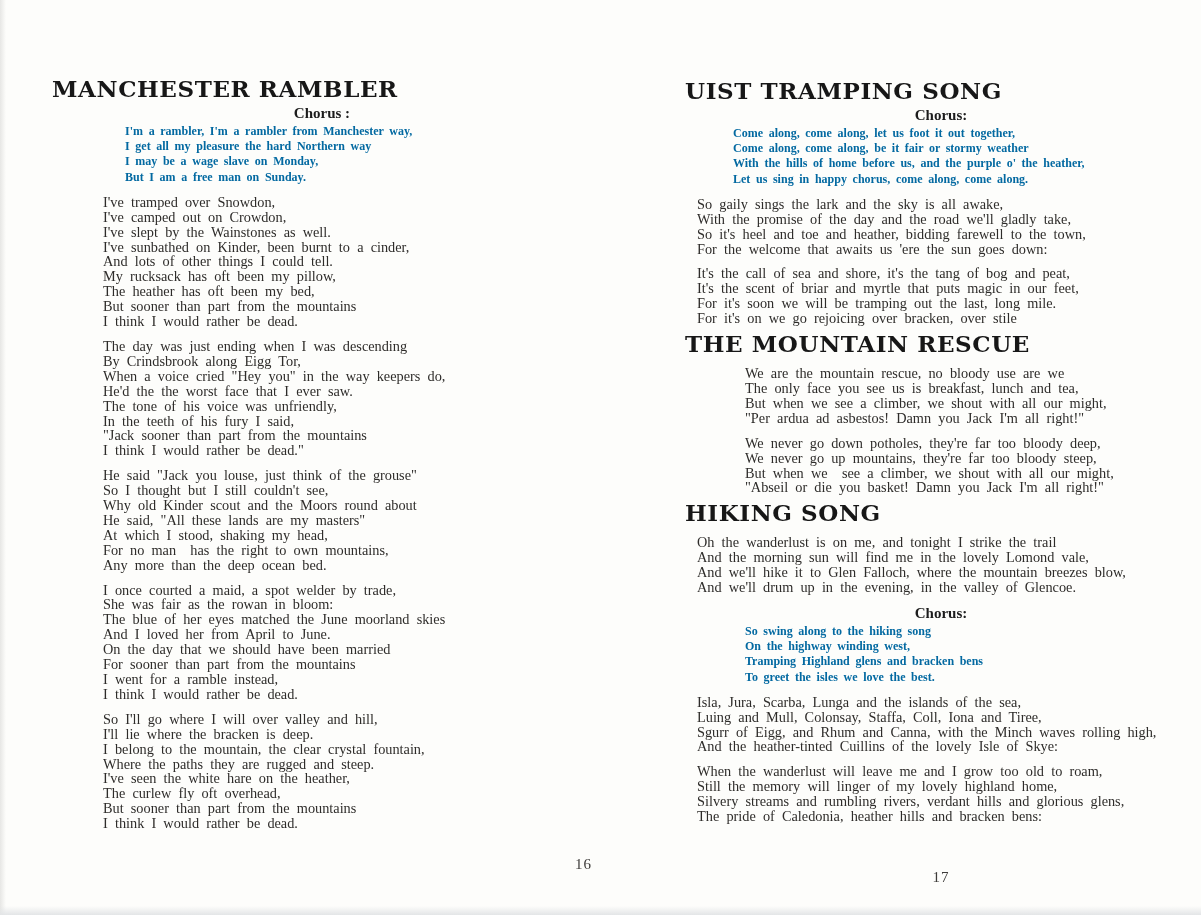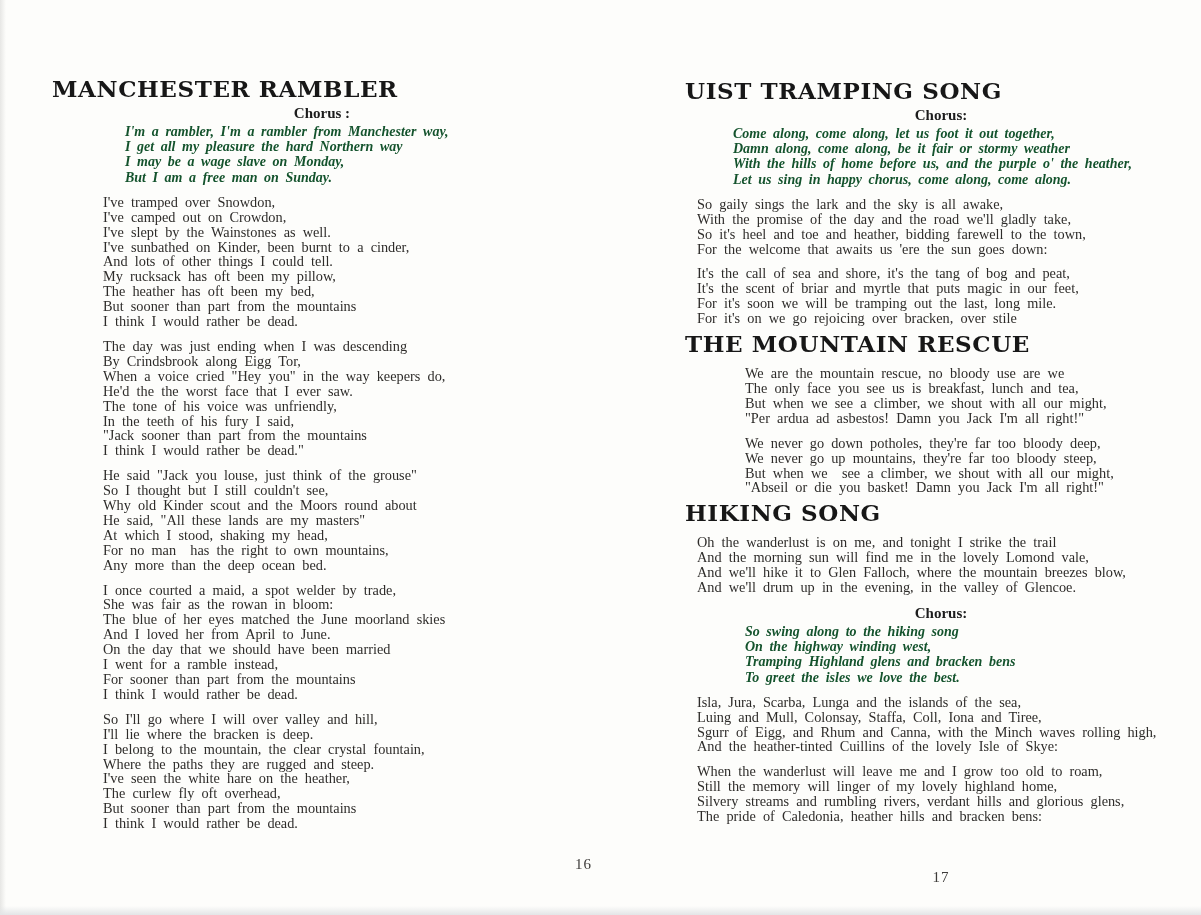--- a/index.html
+++ b/index.html
@@ -58,25 +58,24 @@
   .block.chorus { margin-top: 2px; }
 
   .line {
     white-space: pre;
     font-size: 14.3px;
     line-height: 14.9px;
     word-spacing: 0.25em;
   }
   .chorus .line {
     font-weight: 700;
-    font-size: 14px;
+    font-size: 12px;
     line-height: 15.2px;
     word-spacing: 0.22em;
-    color: #14532d;
-    font-style: italic;
+    color: #0369a1;
   }
 
   .page-left  .block.verse  { margin-left: 51px; }
   .page-left  .block.chorus { margin-left: 73px; }
   .page-right .block.verse  { margin-left: 12px; }
   .page-right .block.chorus { margin-left: 48px; }
   .page-right .block.indented { margin-left: 60px; }
 
   .page-number {
     position: absolute;
@@ -135,22 +134,22 @@
           <div class="line">At which I stood, shaking my head,</div>
           <div class="line">For no man  has the right to own mountains,</div>
           <div class="line">Any more than the deep ocean bed.</div>
         </div>
         <div class="block verse">
           <div class="line">I once courted a maid, a spot welder by trade,</div>
           <div class="line">She was fair as the rowan in bloom:</div>
           <div class="line">The blue of her eyes matched the June moorland skies</div>
           <div class="line">And I loved her from April to June.</div>
           <div class="line">On the day that we should have been married</div>
+          <div class="line">For sooner than part from the mountains</div>
           <div class="line">I went for a ramble instead,</div>
-          <div class="line">For sooner than part from the mountains</div>
           <div class="line">I think I would rather be dead.</div>
         </div>
         <div class="block verse">
           <div class="line">So I'll go where I will over valley and hill,</div>
           <div class="line">I'll lie where the bracken is deep.</div>
           <div class="line">I belong to the mountain, the clear crystal fountain,</div>
           <div class="line">Where the paths they are rugged and steep.</div>
           <div class="line">I've seen the white hare on the heather,</div>
           <div class="line">The curlew fly oft overhead,</div>
           <div class="line">But sooner than part from the mountains</div>
@@ -161,21 +160,21 @@
   <div class="page-number">16</div>
 </div>
 
 <div class="page page-right">
   <div>
       <div class="song">
         <h2 class="song-title">UIST TRAMPING SONG</h2>
         <div class="chorus-label">Chorus:</div>
         <div class="block chorus">
           <div class="line">Come along, come along, let us foot it out together,</div>
-          <div class="line">Damn along, come along, be it fair or stormy weather</div>
+          <div class="line">Come along, come along, be it fair or stormy weather</div>
           <div class="line">With the hills of home before us, and the purple o' the heather,</div>
           <div class="line">Let us sing in happy chorus, come along, come along.</div>
         </div>
         <div class="block verse">
           <div class="line">So gaily sings the lark and the sky is all awake,</div>
           <div class="line">With the promise of the day and the road we'll gladly take,</div>
           <div class="line">So it's heel and toe and heather, bidding farewell to the town,</div>
           <div class="line">For the welcome that awaits us 'ere the sun goes down:</div>
         </div>
         <div class="block verse">

